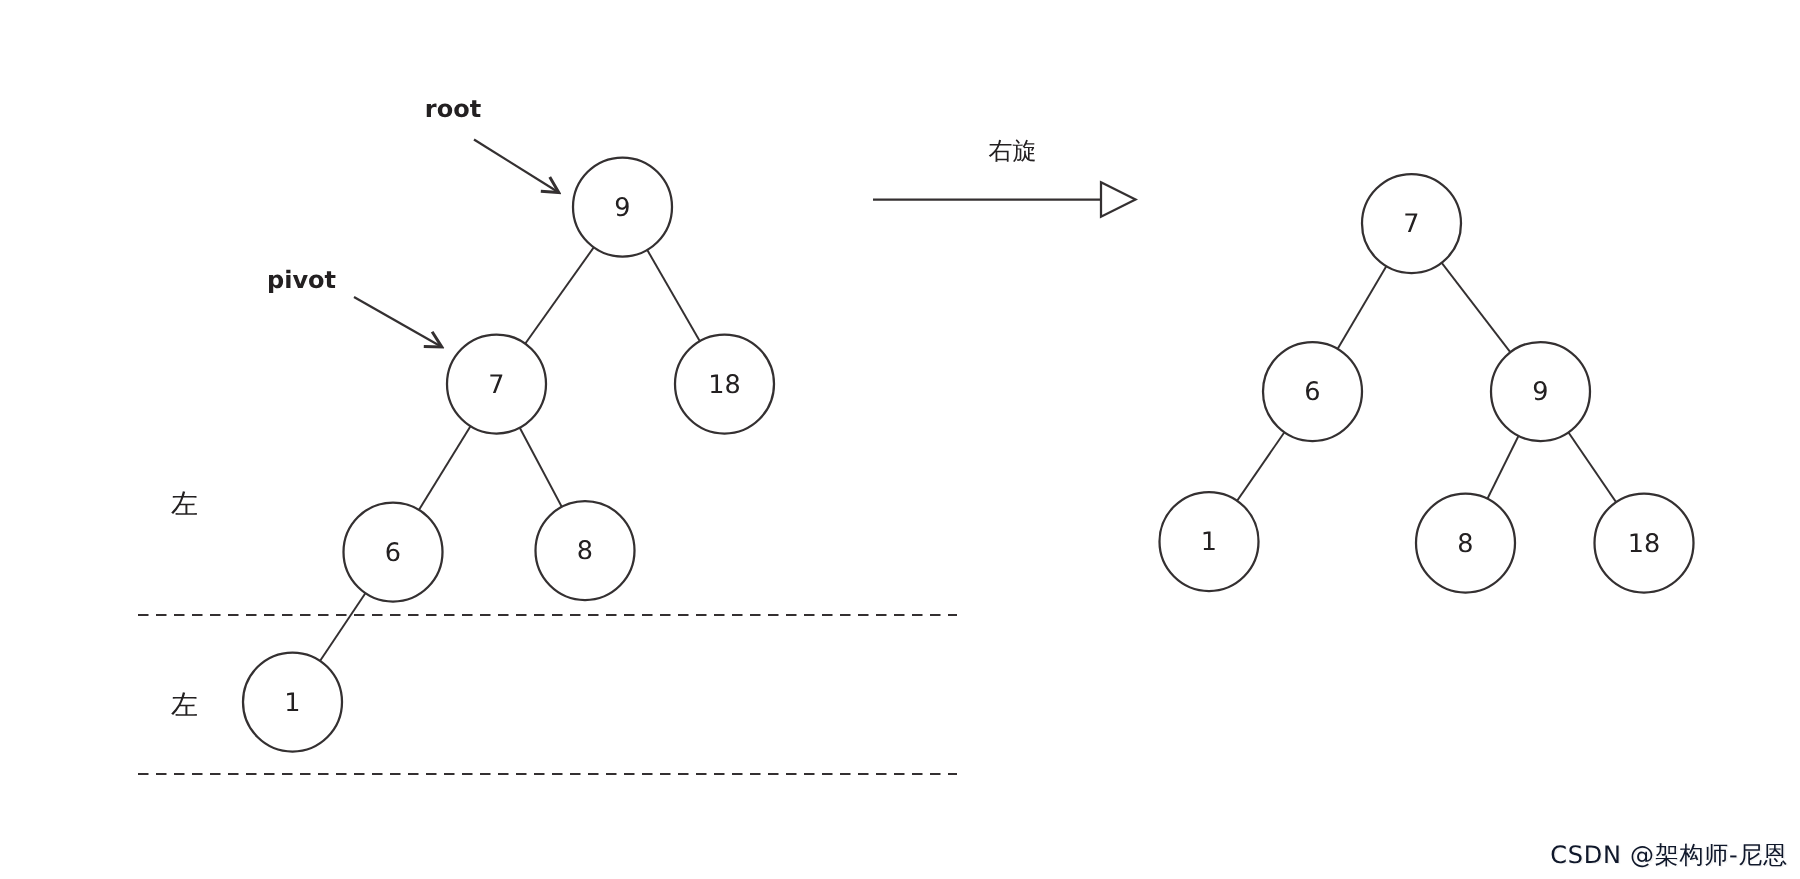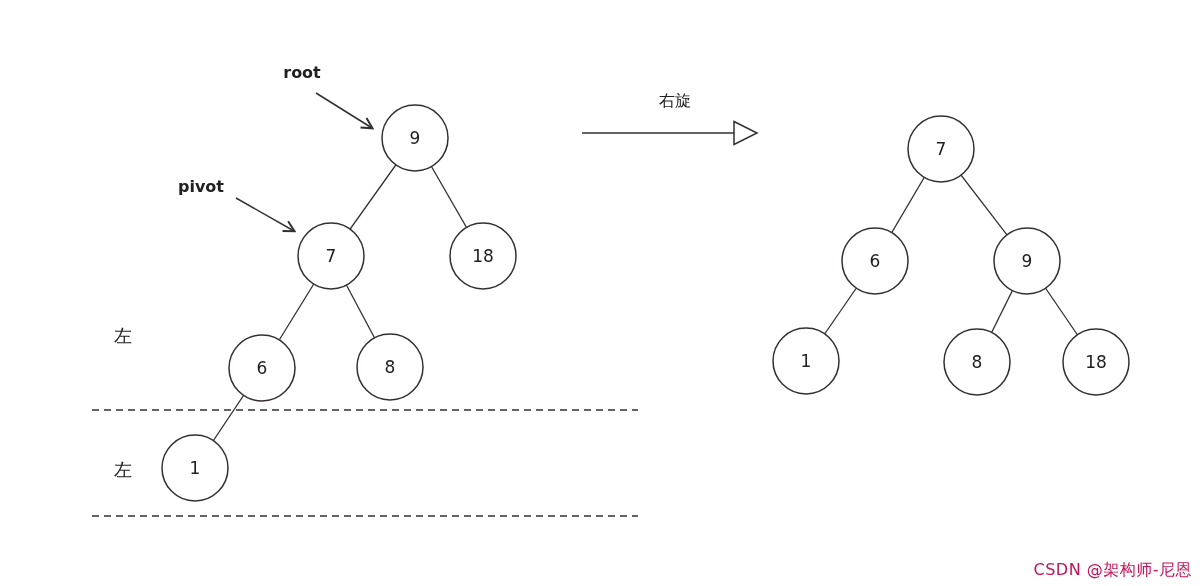--- a/index.html
+++ b/index.html
@@ -19,21 +19,21 @@
     display: block;
     width: 1200px;
     height: 586px;
   }
   .watermark {
     position: absolute;
     right: 8px;
     bottom: 5px;
     font-size: 16px;
     letter-spacing: 0.5px;
-    color: #be185d;
+    color: #0f172a;
     text-shadow: 1px 1px 0 #f2f2f2;
     user-select: none;
   }
 </style>
 </head>
 <body>
 
 <div class="canvas">
   <svg id="diagram-svg" viewBox="0 0 1200 586">
     <defs>

